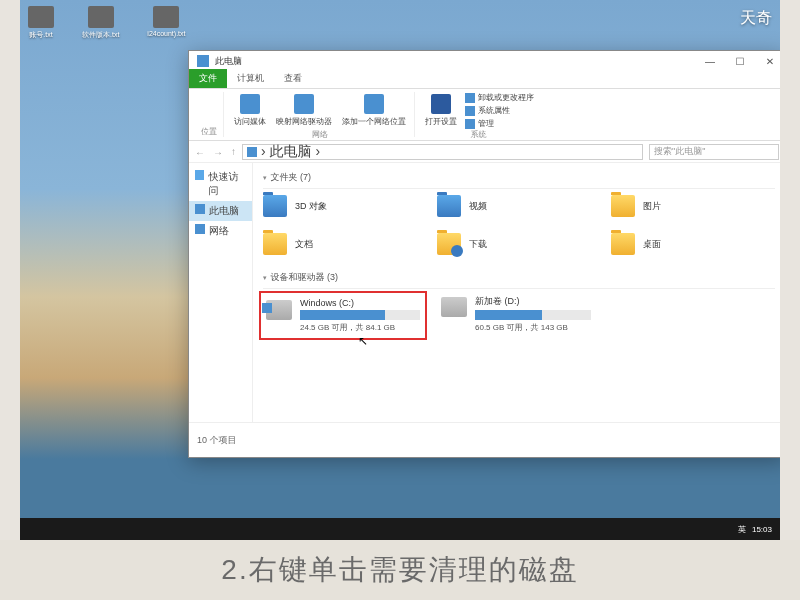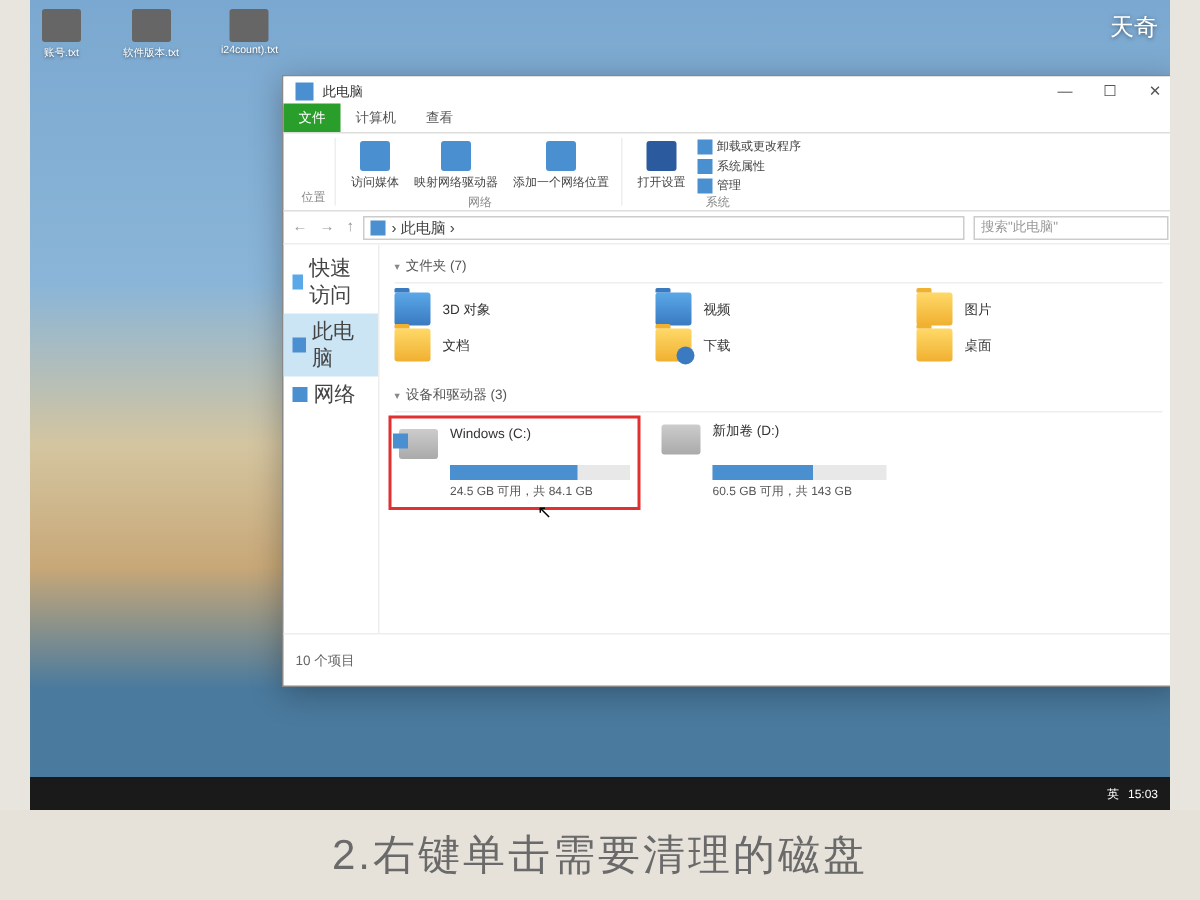--- a/index.html
+++ b/index.html
@@ -26,48 +26,48 @@
 .ritem{display:flex;flex-direction:column;align-items:center;font-size:8px;color:#444;gap:2px;padding:2px}
 .ritem .ricon{width:20px;height:20px;background:#4a90d0;border-radius:2px}
 .ritem.teal .ricon{background:#2c8a8a}
 .ritem.small{font-size:8px}
 .glabel{font-size:8px;color:#888;margin-top:auto}
 .rtext{display:flex;flex-direction:column;gap:1px;font-size:8px;color:#444;justify-content:space-between}
 .rtext div{display:flex;align-items:center;gap:3px}
 .rtext .dot{width:10px;height:10px;background:#4a90d0}
 .addrbar{height:22px;display:flex;align-items:center;padding:0 6px;gap:6px;border-bottom:1px solid #eee}
 .navarrows{display:flex;gap:8px;font-size:10px;color:#999}
-.addr{flex:1;border:1px solid #ccc;height:16px;display:flex;align-items:center;padding:0 4px;font-size:10px;color:#444;gap:4px}
+.addr{flex:1;border:1px solid #ccc;height:16px;display:flex;align-items:center;padding:0 4px;font-size:14px;color:#444;gap:4px}
 .addr .aicon{width:10px;height:10px;background:#4a90d0}
 .search{width:130px;border:1px solid #ccc;height:16px;display:flex;align-items:center;padding:0 4px;font-size:9px;color:#999}
 .body{flex:1;display:flex;overflow:hidden}
 .nav{width:64px;border-right:1px solid #eee;padding-top:4px}
-.navi{padding:3px 6px;font-size:14px;color:#444;display:flex;align-items:center;gap:4px}
+.navi{padding:3px 6px;font-size:10px;color:#444;display:flex;align-items:flex-start;gap:4px}
 .navi.sel{background:#cce5f5}
 .navi .ni{width:10px;height:10px;background:#f0c040}
 .navi.blue .ni{background:#4a90d0}
 .content{flex:1;padding:4px 10px;overflow:auto}
 .sect{font-size:9px;color:#555;padding:4px 0;border-bottom:1px solid #eee;margin-bottom:6px;display:flex;align-items:center;gap:4px}
 .sect::before{content:"▾";font-size:7px;color:#888}
-.fgrid{display:grid;grid-template-columns:repeat(3,1fr);gap:2px 10px;margin-bottom:12px}
+.fgrid{display:grid;grid-template-columns:repeat(3,1fr);gap:16px 10px;margin-bottom:12px}
 .folder{display:flex;align-items:center;gap:8px;font-size:9px;color:#333}
 .ficon{width:24px;height:22px;background:linear-gradient(#ffd968,#f0b030);border-radius:2px;position:relative}
 .ficon.blue{background:linear-gradient(#5aa8e8,#3a7ac0)}
 .ficon::before{content:"";position:absolute;top:-3px;left:0;width:10px;height:3px;background:#f0b030;border-radius:1px 1px 0 0}
 .ficon.blue::before{background:#3a7ac0}
 .overlay{position:absolute;bottom:-2px;right:-2px;width:12px;height:12px;border-radius:50%}
 .overlay.dl{background:#3a7ac0}
 .overlay.note{background:#5aa8e8}
 .drives{display:flex;gap:18px}
 .drive{display:flex;gap:8px;width:150px}
 .drive.hl{outline:2px solid #e03030;outline-offset:2px;padding:3px;width:160px}
 .dicon2{width:26px;height:20px;background:linear-gradient(#ccc,#aaa);border-radius:2px;position:relative;flex-shrink:0;margin-top:2px}
 .dicon2.win::after{content:"";position:absolute;left:-4px;top:3px;width:10px;height:10px;background:#4a90d0}
 .dinfo{flex:1;font-size:8px;color:#555}
-.dname{font-size:9px;color:#333;margin-bottom:16px}
+.dname{font-size:9px;color:#333;margin-bottom:2px}
 .dbar{height:10px;background:#e8e8e8;margin-bottom:2px;position:relative}
 .dfill{height:100%;background:#4a90d0}
 .cursor{position:absolute;left:338px;top:334px;font-size:12px;color:#000;pointer-events:none}
 .status{height:18px;border-top:1px solid #eee;padding:17px 8px;font-size:9px;color:#666;display:flex;align-items:center}
 .caption{position:absolute;bottom:0;left:0;right:0;height:60px;background:rgba(230,226,218,.96);display:flex;align-items:center;justify-content:center;font-size:28px;color:#6a6a6a;letter-spacing:2px}
 </style>
 </head>
 <body>
 
 <div class="screen">

